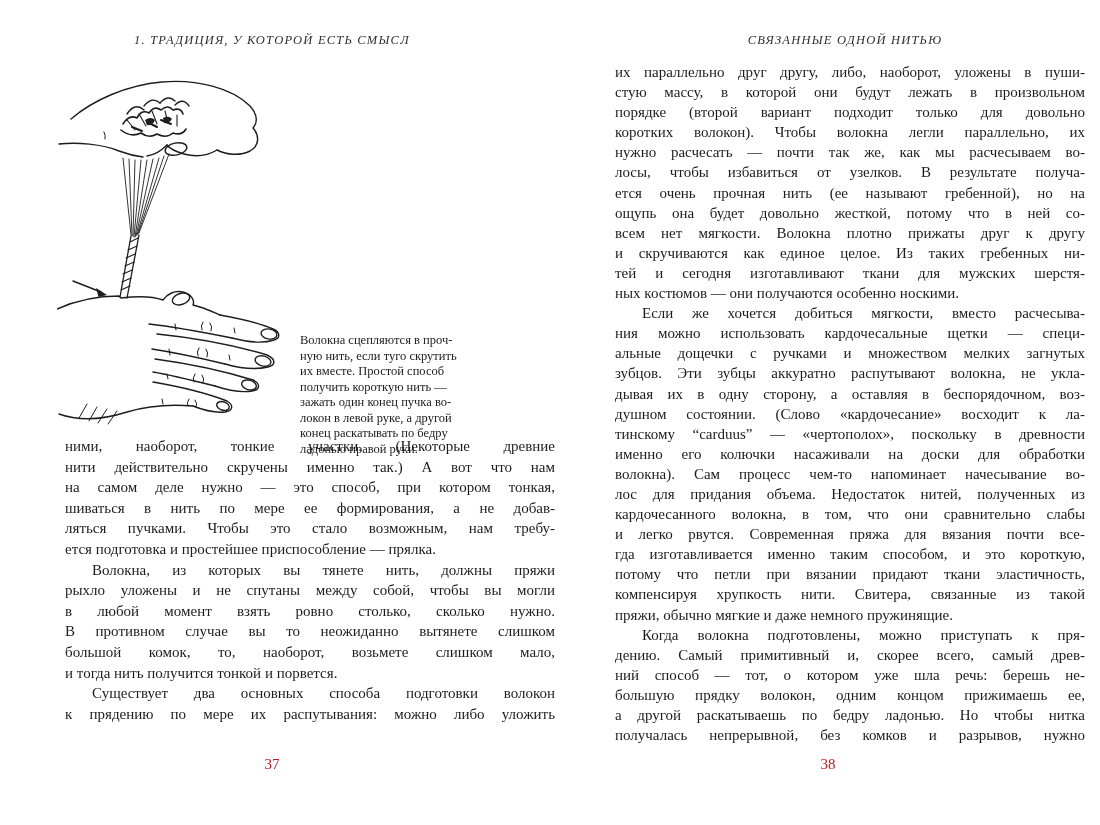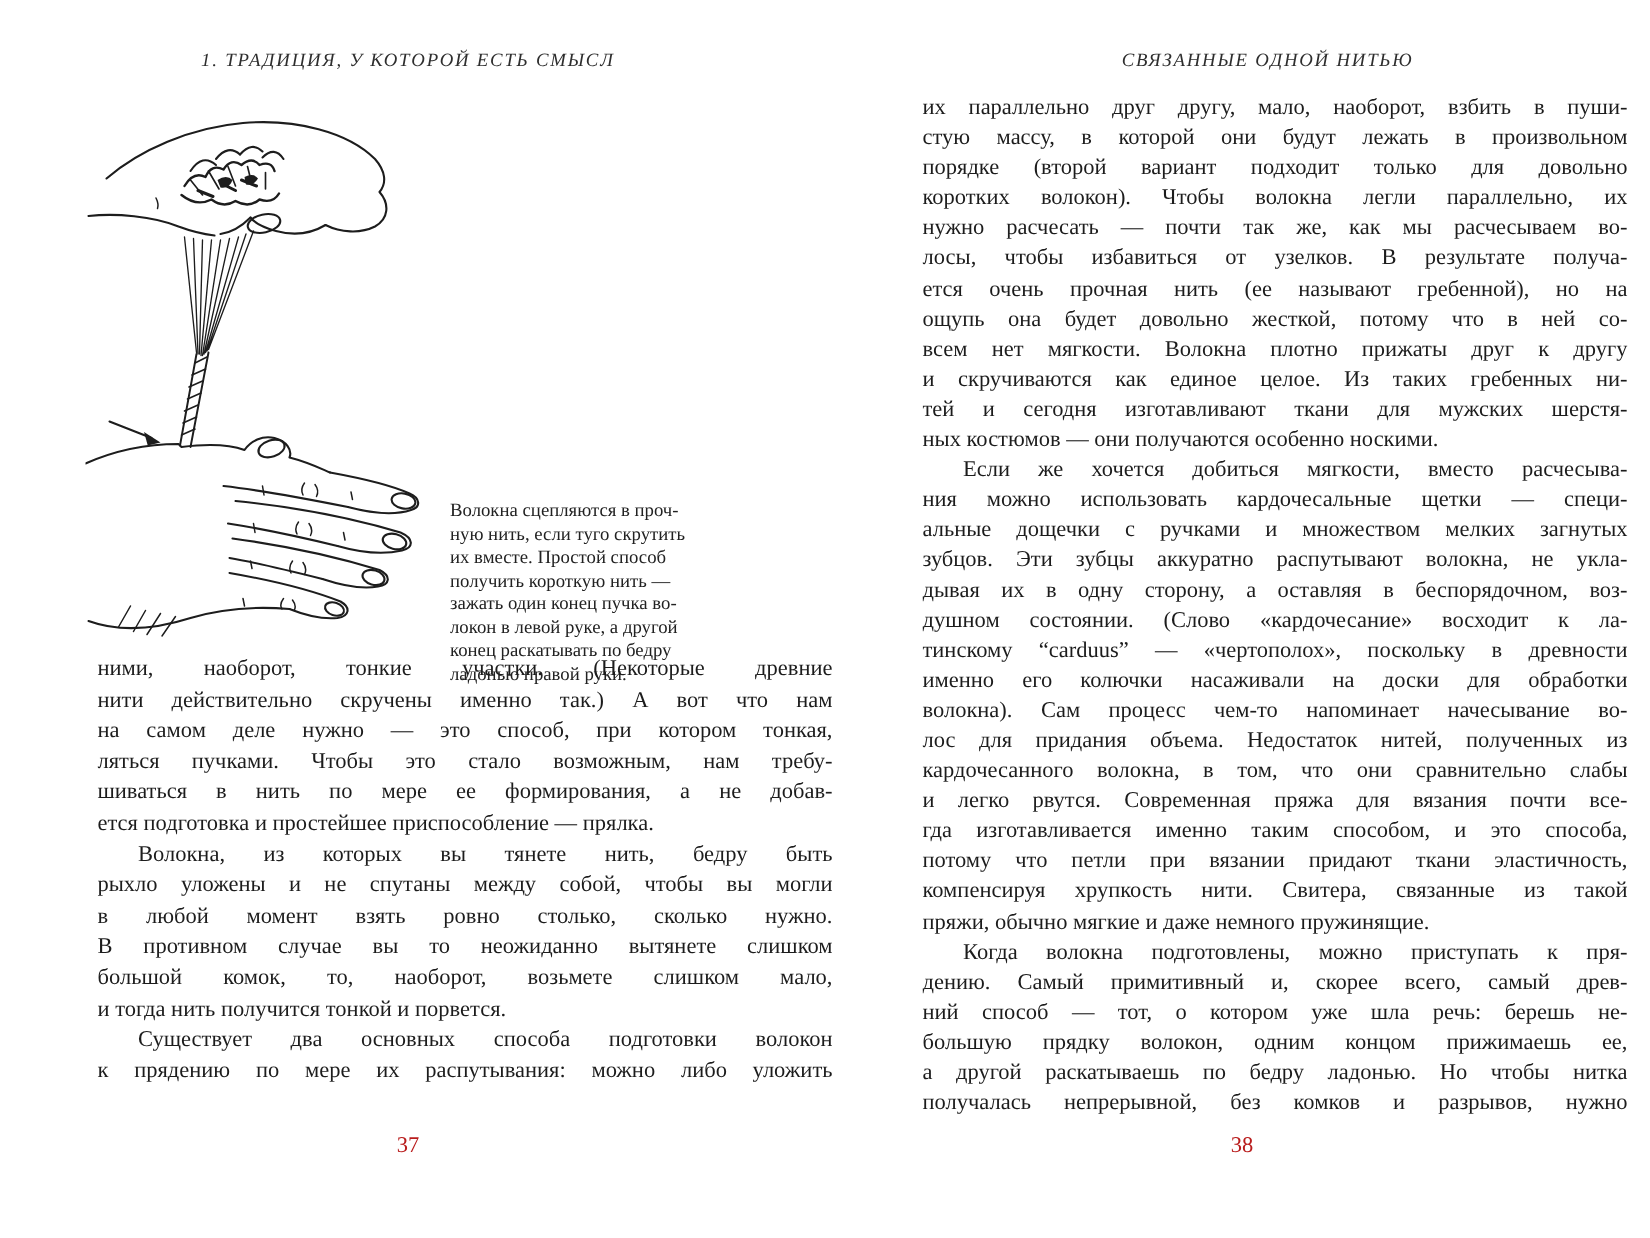--- a/index.html
+++ b/index.html
@@ -111,47 +111,47 @@
         <div class="cap-ln">локон в левой руке, а другой</div>
         <div class="cap-ln">конец раскатывать по бедру</div>
         <div class="cap-ln">ладонью правой руки.</div>
       </div>
 
     <div class="body-text body-left">
         <div class="para">
           <div class="ln">ними, наоборот, тонкие участки. (Некоторые древние</div>
           <div class="ln">нити действительно скручены именно так.) А вот что нам</div>
           <div class="ln">на самом деле нужно — это способ, при котором тонкая,</div>
+          <div class="ln">шиваться в нить по мере ее формирования, а не добав-</div>
           <div class="ln">ляться пучками. Чтобы это стало возможным, нам требу-</div>
-          <div class="ln">шиваться в нить по мере ее формирования, а не добав-</div>
           <div class="ln last">ется подготовка и простейшее приспособление — прялка.</div>
         </div>
         <div class="para indent">
-          <div class="ln">Волокна, из которых вы тянете нить, бедру быть</div>
+          <div class="ln">Волокна, из которых вы тянете нить, должны пряжи</div>
           <div class="ln">рыхло уложены и не спутаны между собой, чтобы вы могли</div>
           <div class="ln">в любой момент взять ровно столько, сколько нужно.</div>
           <div class="ln">В противном случае вы то неожиданно вытянете слишком</div>
           <div class="ln">большой комок, то, наоборот, возьмете слишком мало,</div>
           <div class="ln last">и тогда нить получится тонкой и порвется.</div>
         </div>
         <div class="para indent">
           <div class="ln">Существует два основных способа подготовки волокон</div>
           <div class="ln">к прядению по мере их распутывания: можно либо уложить</div>
         </div>
       </div>
 
     <div class="folio folio-left">37</div>
   </div>
 
   <div class="page-right">
     <div class="running-head rh-right">СВЯЗАННЫЕ ОДНОЙ НИТЬЮ</div>
 
     <div class="body-text body-right">
         <div class="para">
-          <div class="ln">их параллельно друг другу, мало, наоборот, взбить в пуши-</div>
+          <div class="ln">их параллельно друг другу, либо, наоборот, уложены в пуши-</div>
           <div class="ln">стую массу, в которой они будут лежать в произвольном</div>
           <div class="ln">порядке (второй вариант подходит только для довольно</div>
           <div class="ln">коротких волокон). Чтобы волокна легли параллельно, их</div>
           <div class="ln">нужно расчесать — почти так же, как мы расчесываем во-</div>
           <div class="ln">лосы, чтобы избавиться от узелков. В результате получа-</div>
           <div class="ln">ется очень прочная нить (ее называют гребенной), но на</div>
           <div class="ln">ощупь она будет довольно жесткой, потому что в ней со-</div>
           <div class="ln">всем нет мягкости. Волокна плотно прижаты друг к другу</div>
           <div class="ln">и скручиваются как единое целое. Из таких гребенных ни-</div>
           <div class="ln">тей и сегодня изготавливают ткани для мужских шерстя-</div>
@@ -163,21 +163,21 @@
           <div class="ln">альные дощечки с ручками и множеством мелких загнутых</div>
           <div class="ln">зубцов. Эти зубцы аккуратно распутывают волокна, не укла-</div>
           <div class="ln">дывая их в одну сторону, а оставляя в беспорядочном, воз-</div>
           <div class="ln">душном состоянии. (Слово «кардочесание» восходит к ла-</div>
           <div class="ln">тинскому “carduus” — «чертополох», поскольку в древности</div>
           <div class="ln">именно его колючки насаживали на доски для обработки</div>
           <div class="ln">волокна). Сам процесс чем-то напоминает начесывание во-</div>
           <div class="ln">лос для придания объема. Недостаток нитей, полученных из</div>
           <div class="ln">кардочесанного волокна, в том, что они сравнительно слабы</div>
           <div class="ln">и легко рвутся. Современная пряжа для вязания почти все-</div>
-          <div class="ln">гда изготавливается именно таким способом, и это способа,</div>
+          <div class="ln">гда изготавливается именно таким способом, и это короткую,</div>
           <div class="ln">потому что петли при вязании придают ткани эластичность,</div>
           <div class="ln">компенсируя хрупкость нити. Свитера, связанные из такой</div>
           <div class="ln last">пряжи, обычно мягкие и даже немного пружинящие.</div>
         </div>
         <div class="para indent">
           <div class="ln">Когда волокна подготовлены, можно приступать к пря-</div>
           <div class="ln">дению. Самый примитивный и, скорее всего, самый древ-</div>
           <div class="ln">ний способ — тот, о котором уже шла речь: берешь не-</div>
           <div class="ln">большую прядку волокон, одним концом прижимаешь ее,</div>
           <div class="ln">а другой раскатываешь по бедру ладонью. Но чтобы нитка</div>

